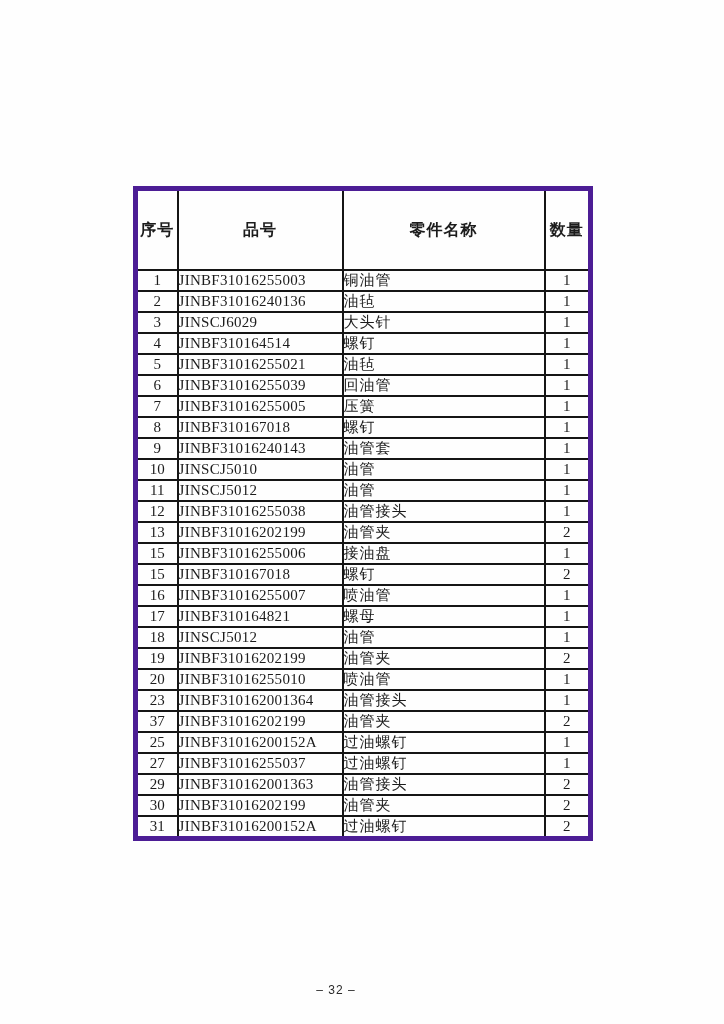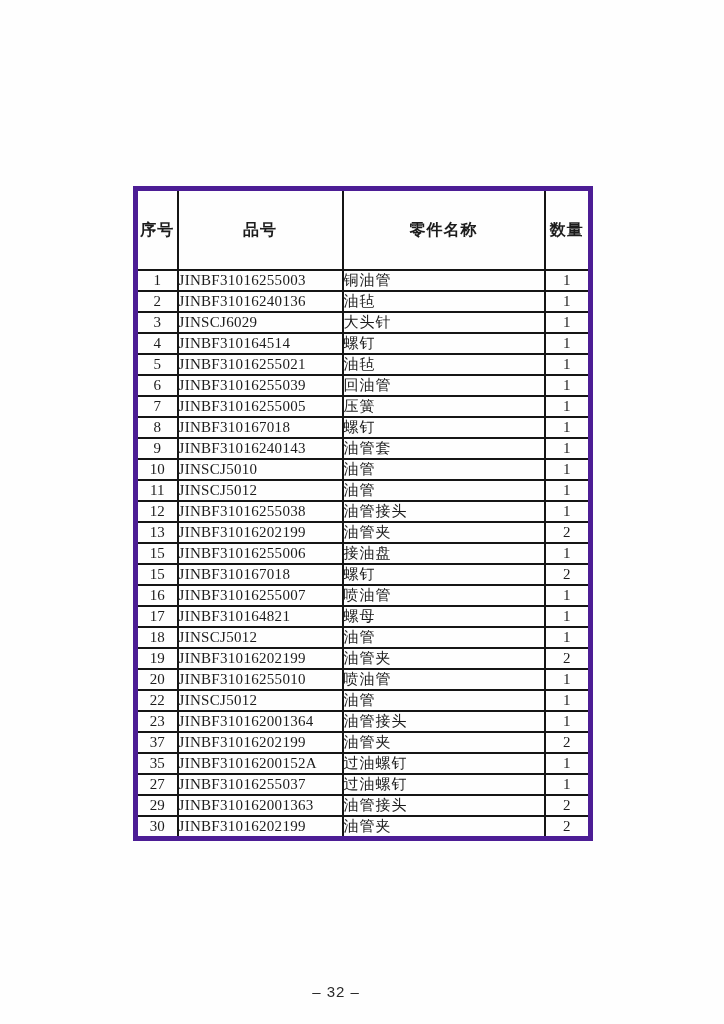--- a/index.html
+++ b/index.html
@@ -51,21 +51,21 @@
   td.c-part { text-align: left; padding-left: 3px; letter-spacing: 0.3px; }
   td.c-name { text-align: left; letter-spacing: 1px; }
   td.c-qty  { text-align: center; font-size: 14px; }
   .footer-page-num {
     position: absolute;
     left: 0;
     top: 983px;
     width: 672px;
     text-align: center;
     font-family: "Liberation Sans", "DejaVu Sans", sans-serif;
-    font-size: 15px;
+    font-size: 12px;
     color: #2a2a2a;
     letter-spacing: 1px;
   }
 </style>
 </head>
 <body>
 
 <div class="page">
 
   <table class="parts">
@@ -198,39 +198,33 @@
           <td class="c-name">油管夹</td>
           <td class="c-qty">2</td>
         </tr>
         <tr>
           <td class="c-num">20</td>
           <td class="c-part">JINBF31016255010</td>
           <td class="c-name">喷油管</td>
           <td class="c-qty">1</td>
         </tr>
         <tr>
-          <td class="c-num">22</td>
-          <td class="c-part">JINSCJ5012</td>
-          <td class="c-name">油管</td>
-          <td class="c-qty">1</td>
-        </tr>
-        <tr>
           <td class="c-num">23</td>
           <td class="c-part">JINBF310162001364</td>
           <td class="c-name">油管接头</td>
           <td class="c-qty">1</td>
         </tr>
         <tr>
           <td class="c-num">37</td>
           <td class="c-part">JINBF31016202199</td>
           <td class="c-name">油管夹</td>
           <td class="c-qty">2</td>
         </tr>
         <tr>
-          <td class="c-num">35</td>
+          <td class="c-num">25</td>
           <td class="c-part">JINBF31016200152A</td>
           <td class="c-name">过油螺钉</td>
           <td class="c-qty">1</td>
         </tr>
         <tr>
           <td class="c-num">27</td>
           <td class="c-part">JINBF31016255037</td>
           <td class="c-name">过油螺钉</td>
           <td class="c-qty">1</td>
         </tr>
@@ -239,18 +233,24 @@
           <td class="c-part">JINBF310162001363</td>
           <td class="c-name">油管接头</td>
           <td class="c-qty">2</td>
         </tr>
         <tr>
           <td class="c-num">30</td>
           <td class="c-part">JINBF31016202199</td>
           <td class="c-name">油管夹</td>
           <td class="c-qty">2</td>
         </tr>
+        <tr>
+          <td class="c-num">31</td>
+          <td class="c-part">JINBF31016200152A</td>
+          <td class="c-name">过油螺钉</td>
+          <td class="c-qty">2</td>
+        </tr>
       </tbody>
   </table>
 
   <div class="footer-page-num">– 32 –</div>
 
 </div>
 
 </body></html>

